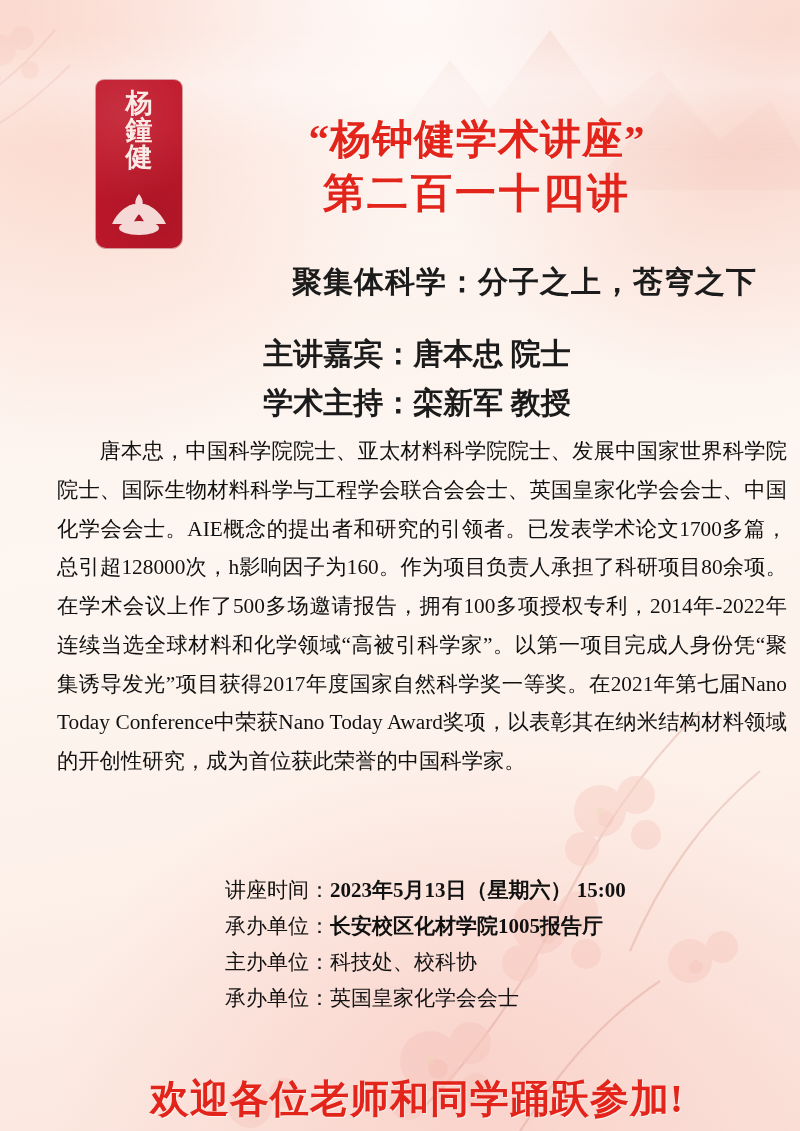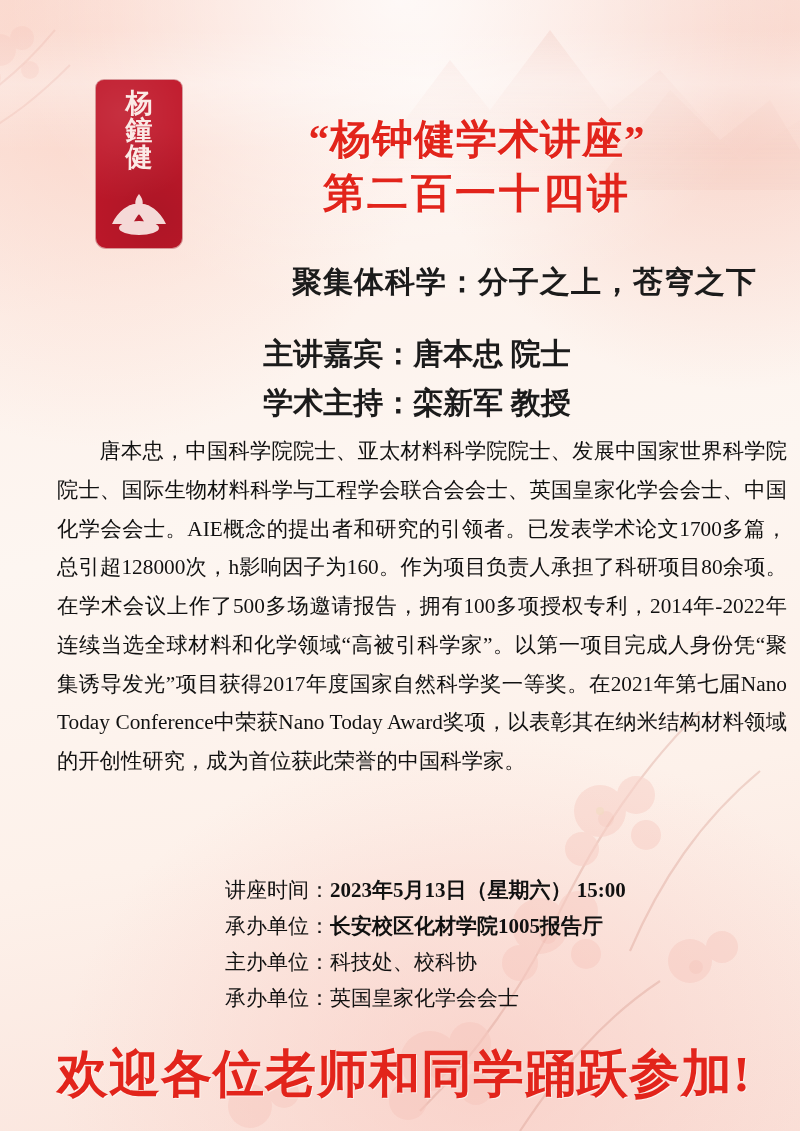--- a/index.html
+++ b/index.html
@@ -165,26 +165,27 @@
     color: #111;
     font-size: 21px;
     line-height: 1.72;
     text-align: left;
   }
   .details div { white-space: nowrap; }
   .details b { font-weight: bold; }
 
   .welcome {
     position: absolute;
-    top: 1040px;
+    top: 1072px;
     left: 40px;
     width: 720px;
+    text-align: center;
     color: #e2241b;
     font-weight: bold;
-    font-size: 51px;
+    font-size: 39px;
     letter-spacing: 1px;
     text-shadow: 1px 1px 0 rgba(255,255,255,.55);
   }
 </style>
 </head>
 <body>
 
 <div class="poster">
 
   <svg class="mountain" viewBox="0 0 460 190">

